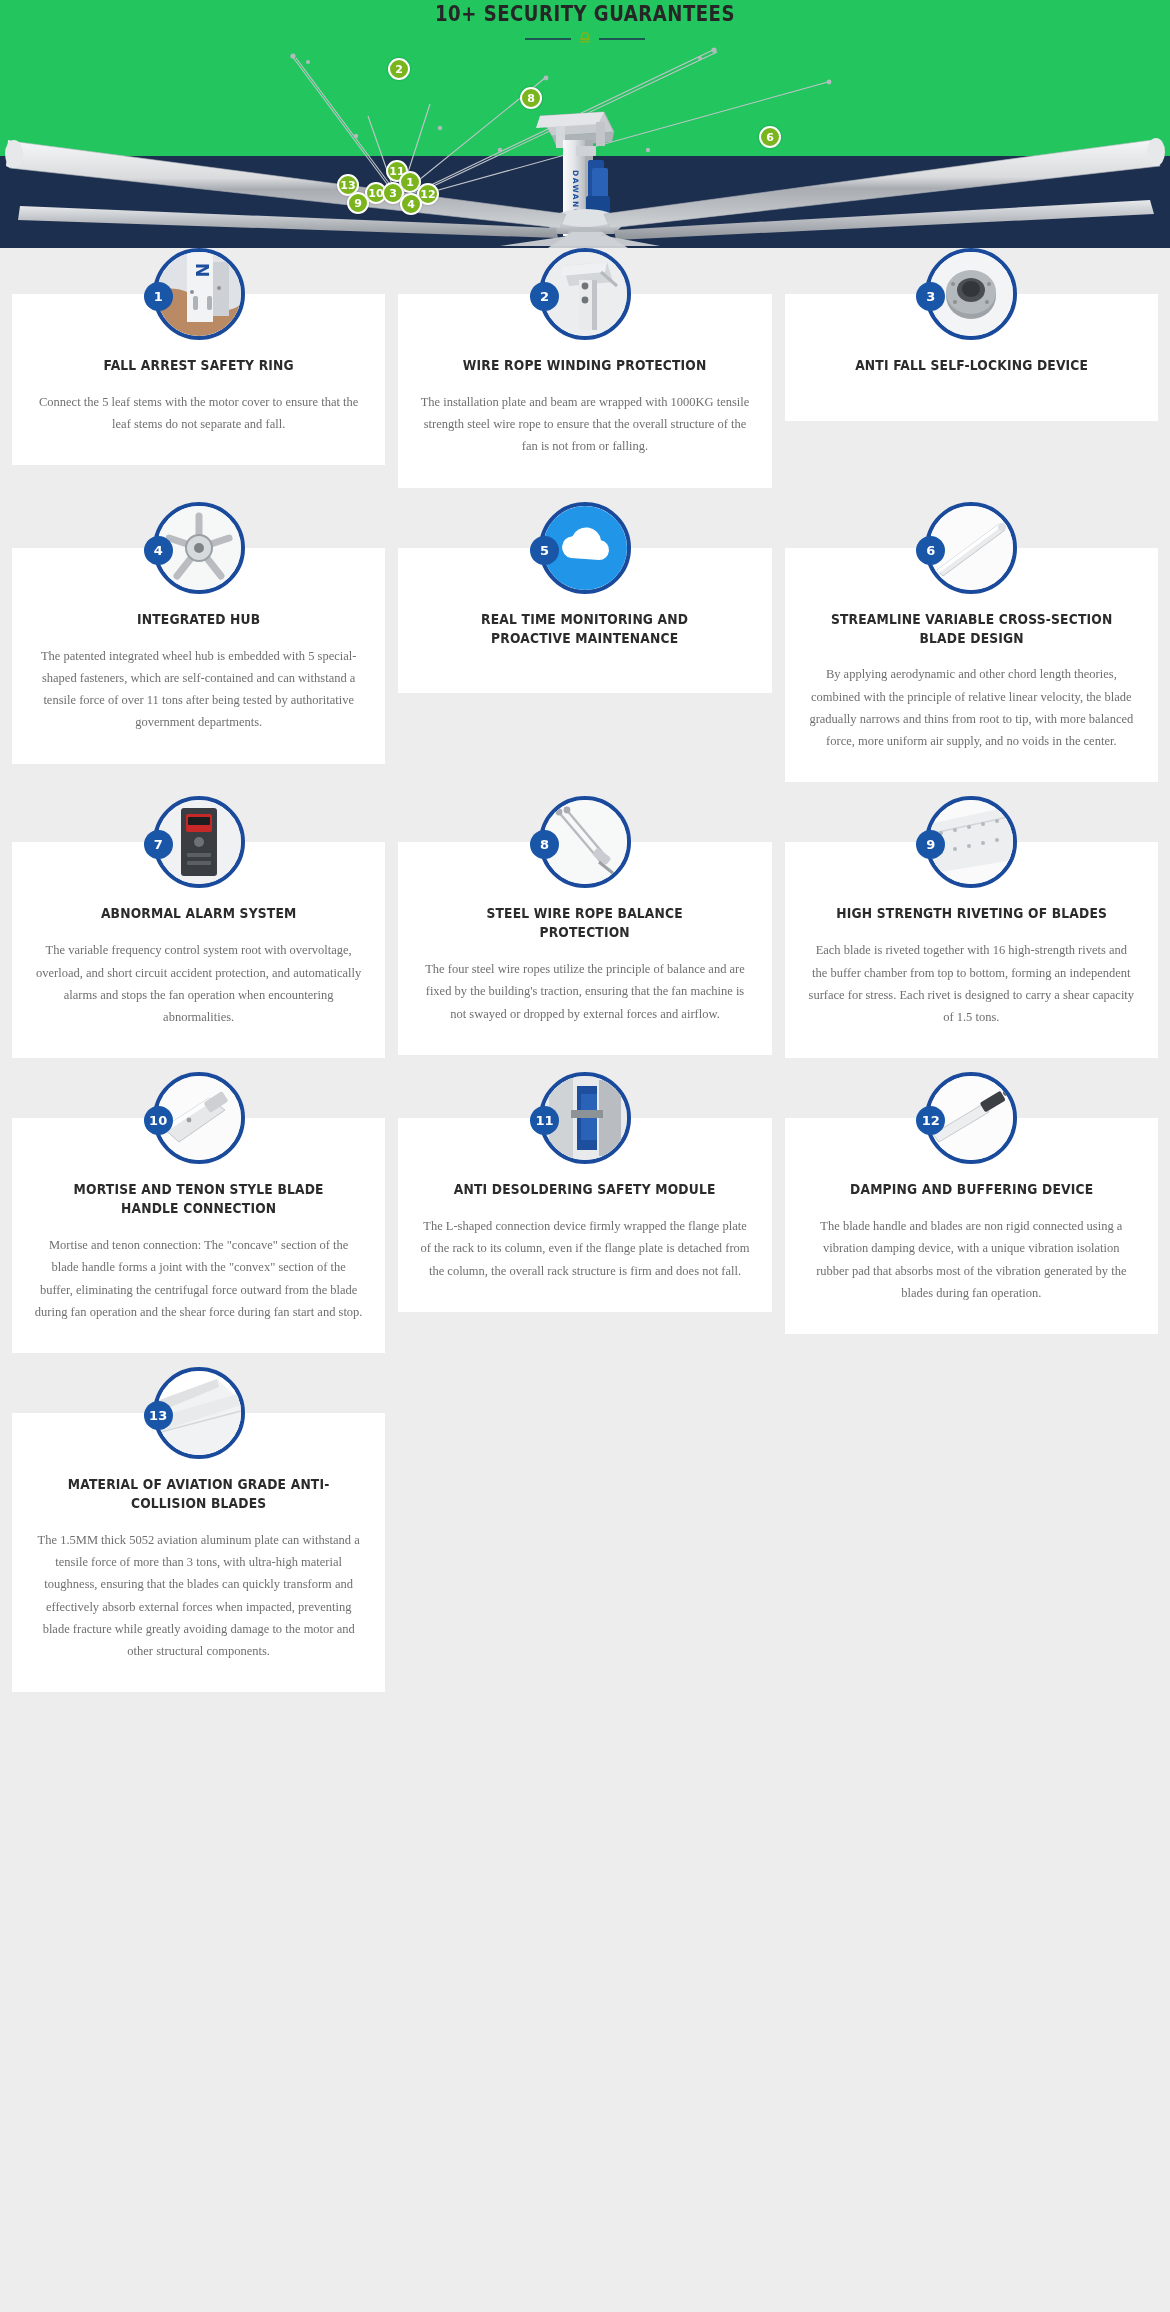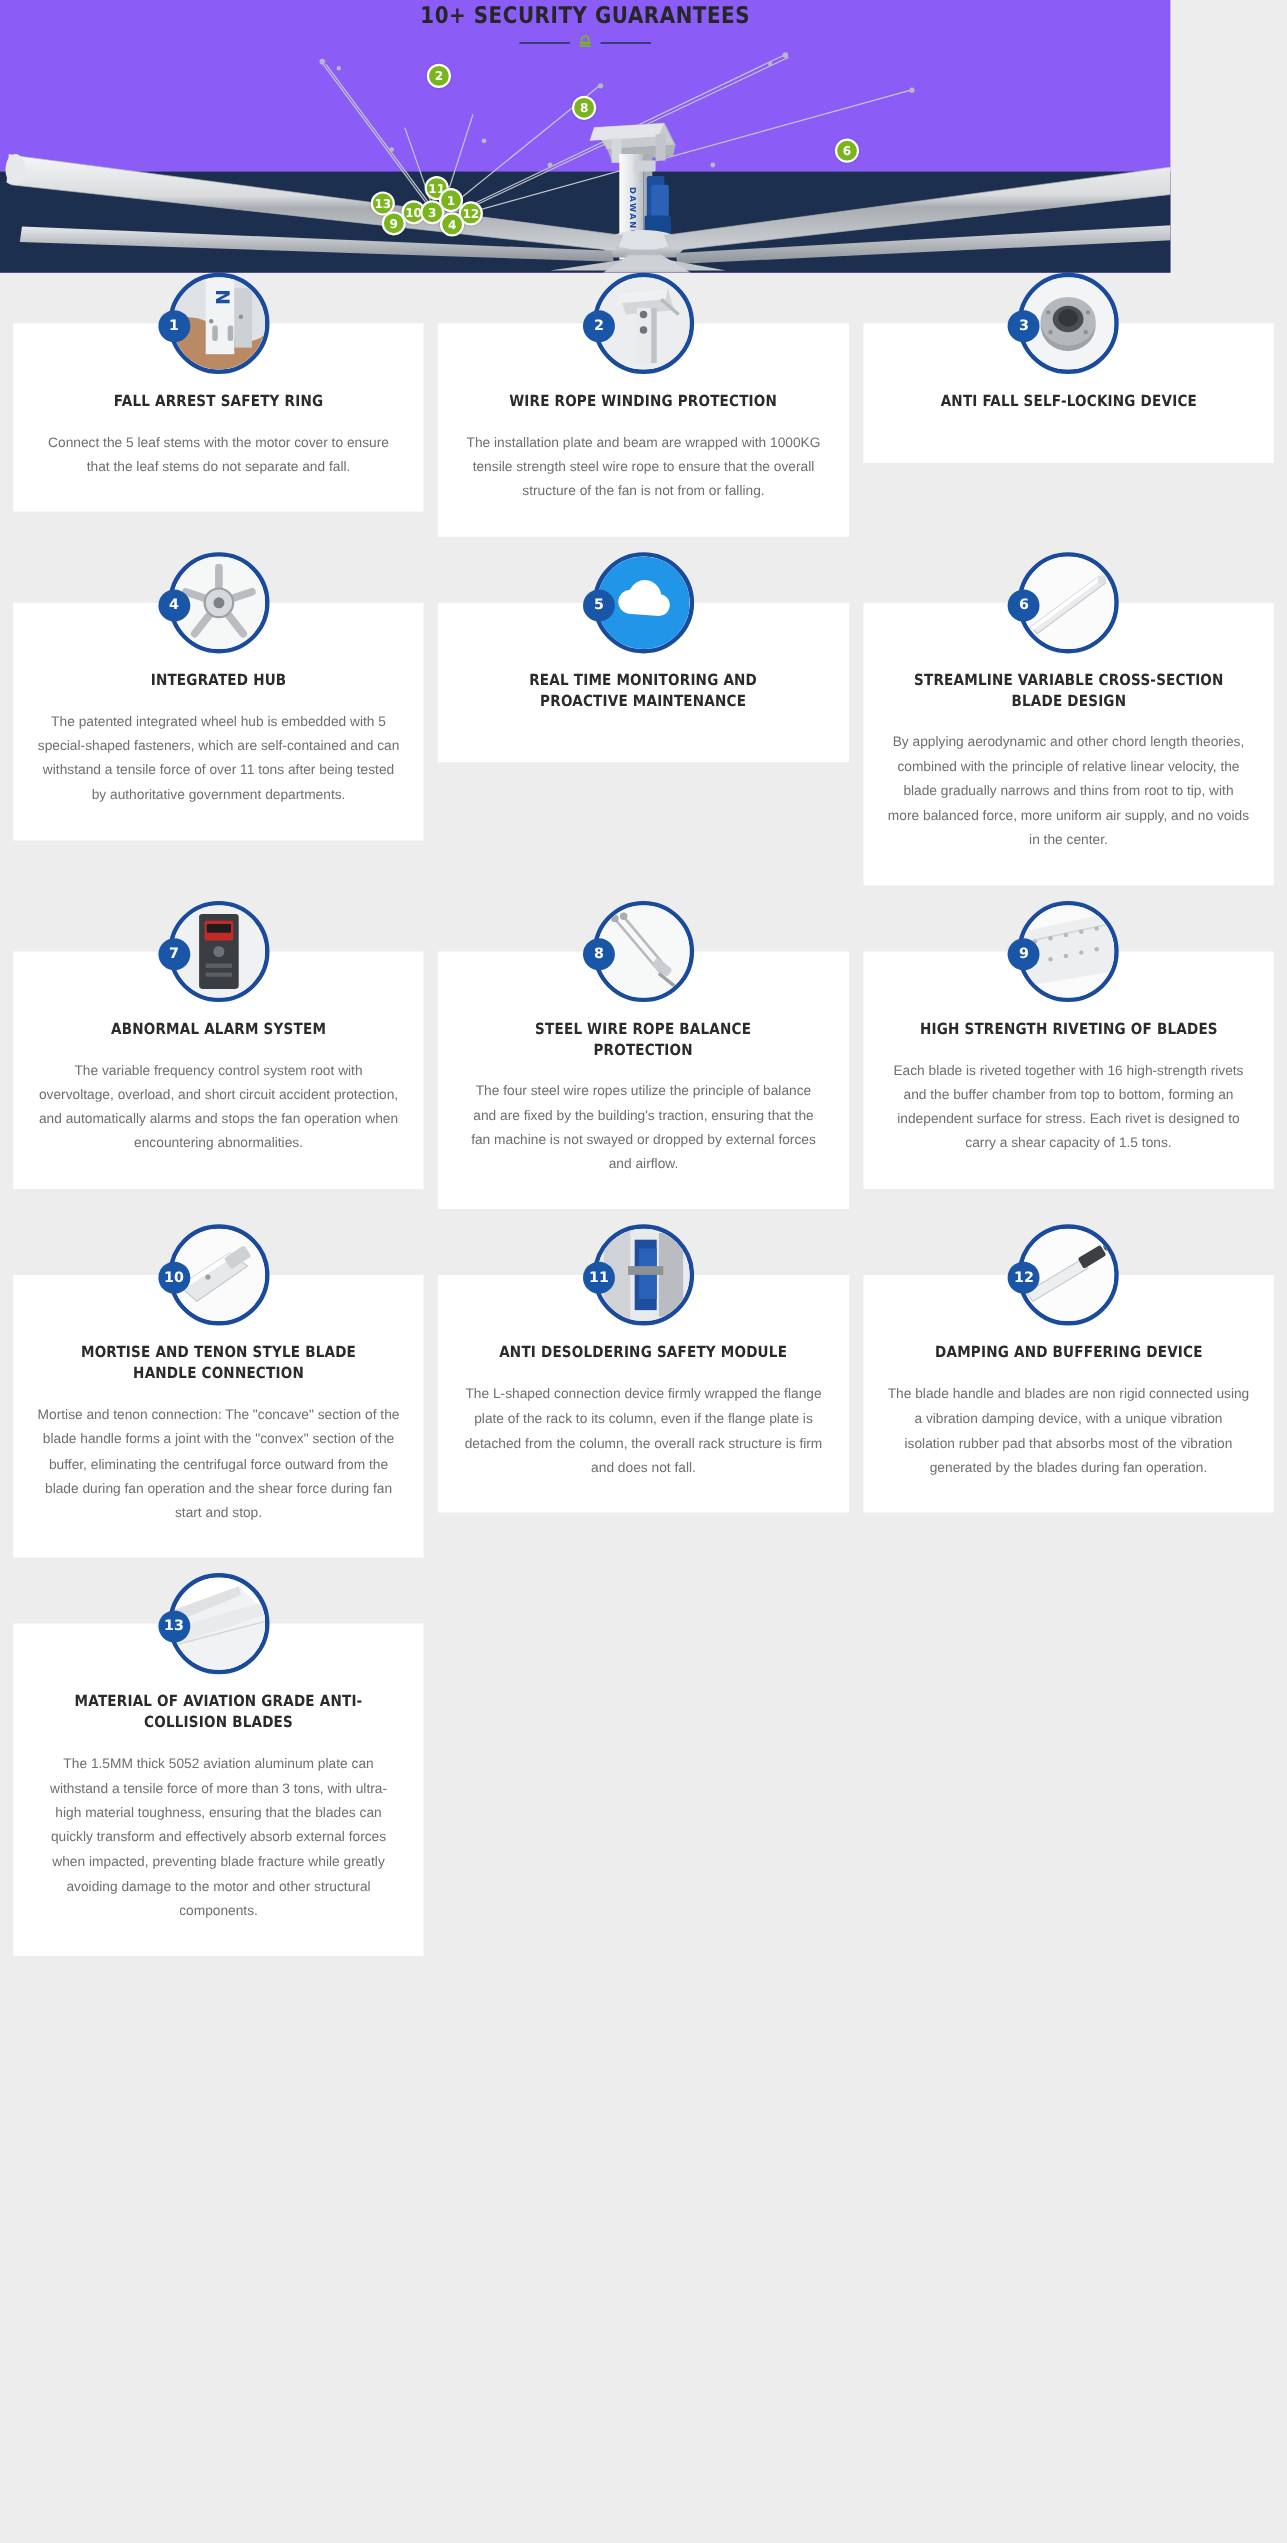--- a/index.html
+++ b/index.html
@@ -4,21 +4,21 @@
 <style>
   * { box-sizing: border-box; margin: 0; padding: 0; }
   html, body {
     width: 1170px;
     background: #ededed;
     font-family: "Liberation Sans", sans-serif;
   }
   body { padding-bottom: 20px; }
 
   
-  .hero { position: relative; width: 1064px; height: 248px; background: #8b5cf6; overflow: hidden; }
+  .hero { position: relative; width: 1170px; height: 248px; background: #22c55e; overflow: hidden; }
   .hero-title {
     position: absolute; top: 2px; left: 0; width: 100%;
     text-align: center;
     font-family: "DejaVu Sans", sans-serif;
     font-weight: 700; font-size: 21px; letter-spacing: .6px;
     color: #262626; z-index: 9;
     transform: scaleX(.86); transform-origin: center top;
   }
   .hero-rule { position: absolute; top: 30px; left: 50%; transform: translateX(-50%); width: 120px; height: 14px; z-index: 9; }
   .hero-svg { position: absolute; inset: 0; width: 1170px; height: 248px; }
@@ -59,21 +59,21 @@
     z-index: 3;
   }
   .card-title {
     font-family: "DejaVu Sans", sans-serif;
     font-weight: 700; font-size: 14px; color: #2b2b2b;
     letter-spacing: .2px; line-height: 1.35; text-transform: uppercase;
     transform: scaleX(.88); transform-origin: center;
     margin-bottom: 16px;
   }
   .card-desc {
-    font-size: 12.5px; line-height: 1.78; color: #6f6f6f;
+    font-size: 12.5px; line-height: 1.78; color: #6f6f6f; font-family: Liberation Serif, serif;
   }
 </style>
 </head>
 <body>
 
 <div class="hero">
 
   <div class="hero-title">10+ SECURITY GUARANTEES</div>
 
   <svg class="hero-rule" viewBox="0 0 120 14">

